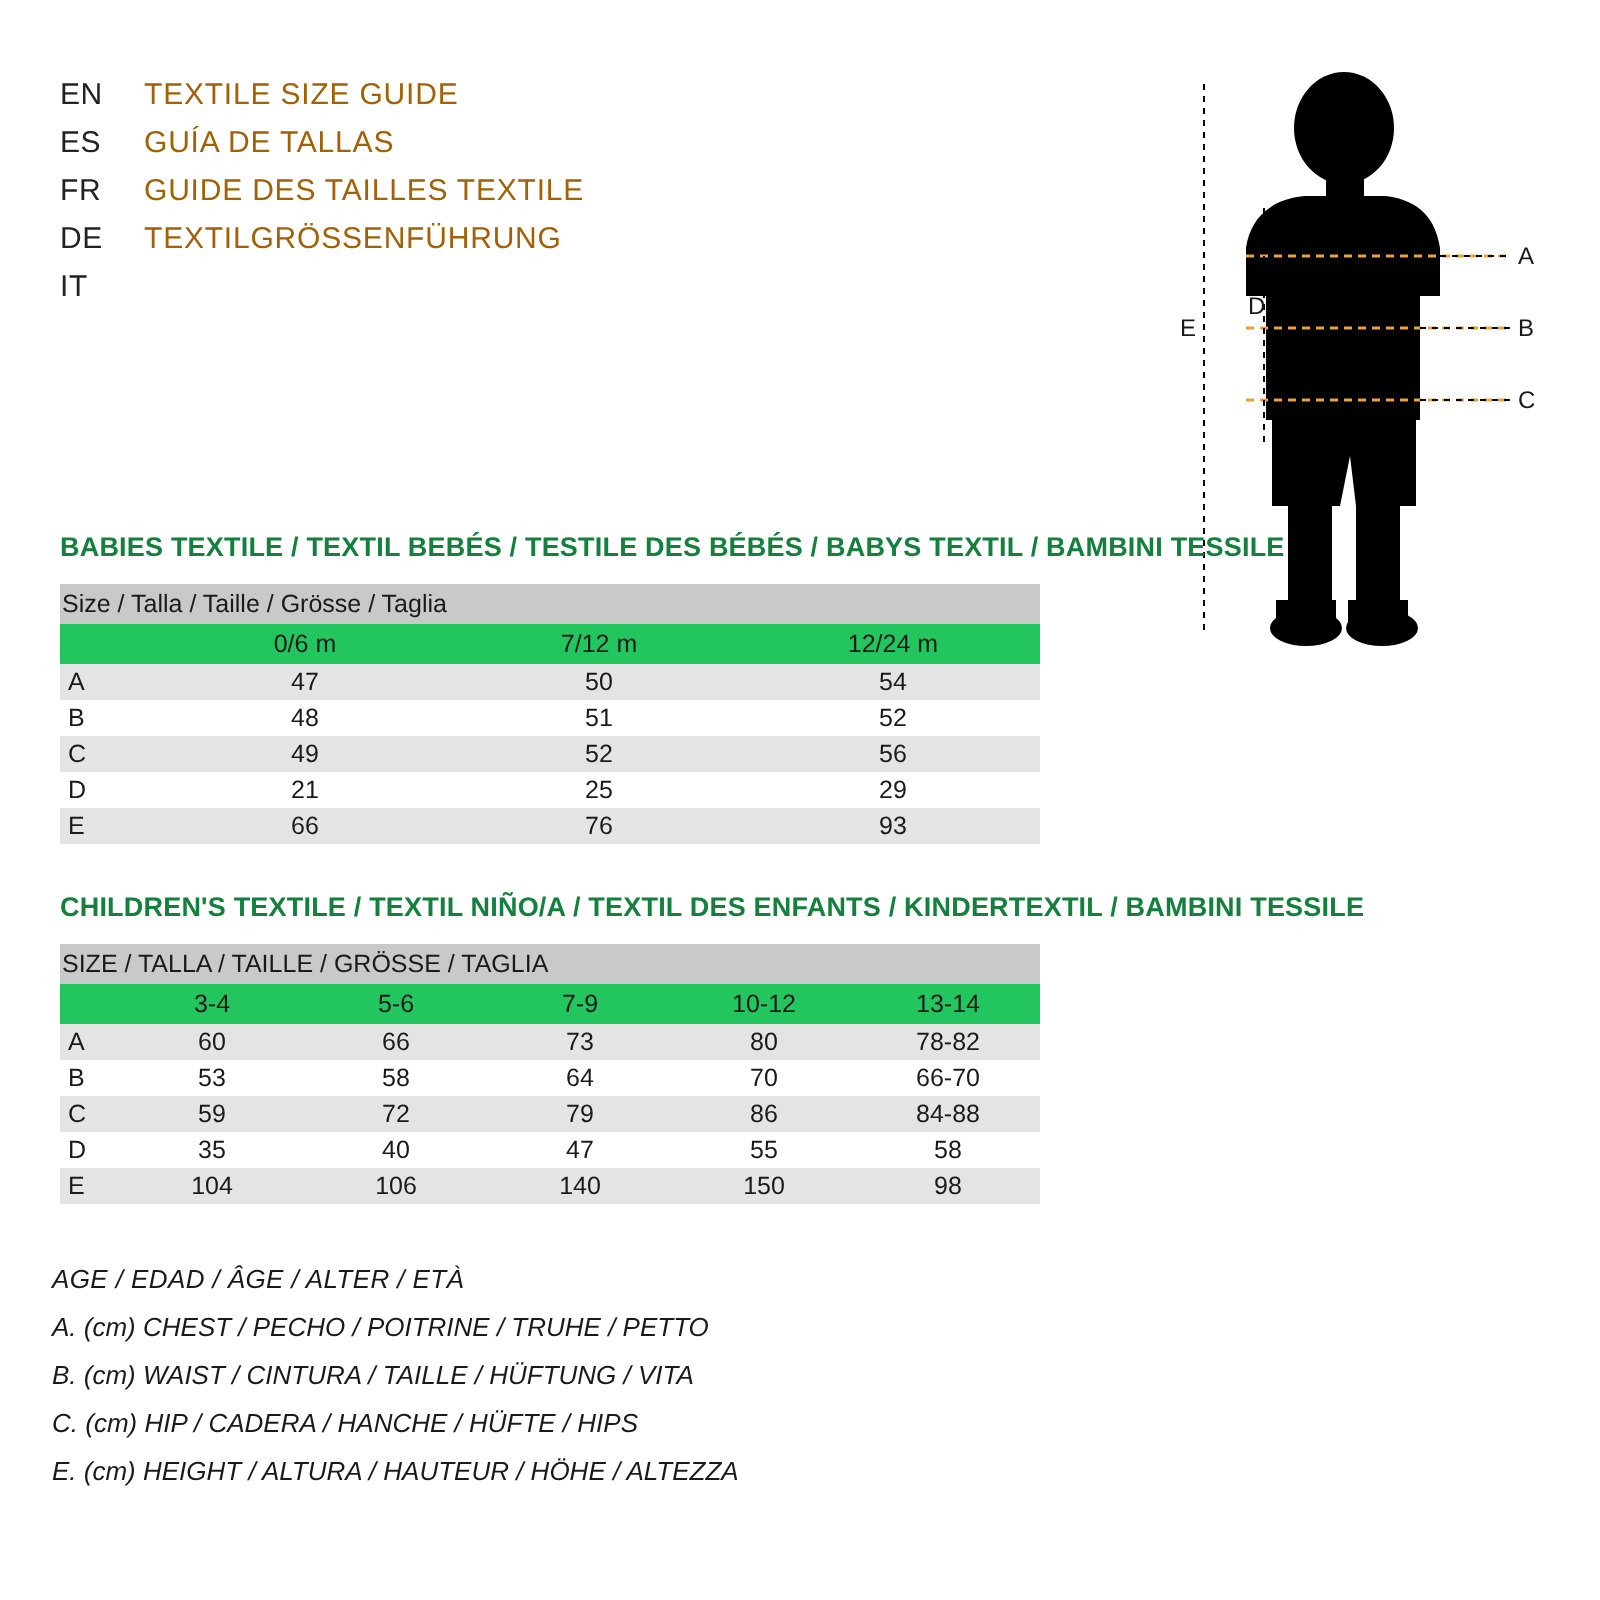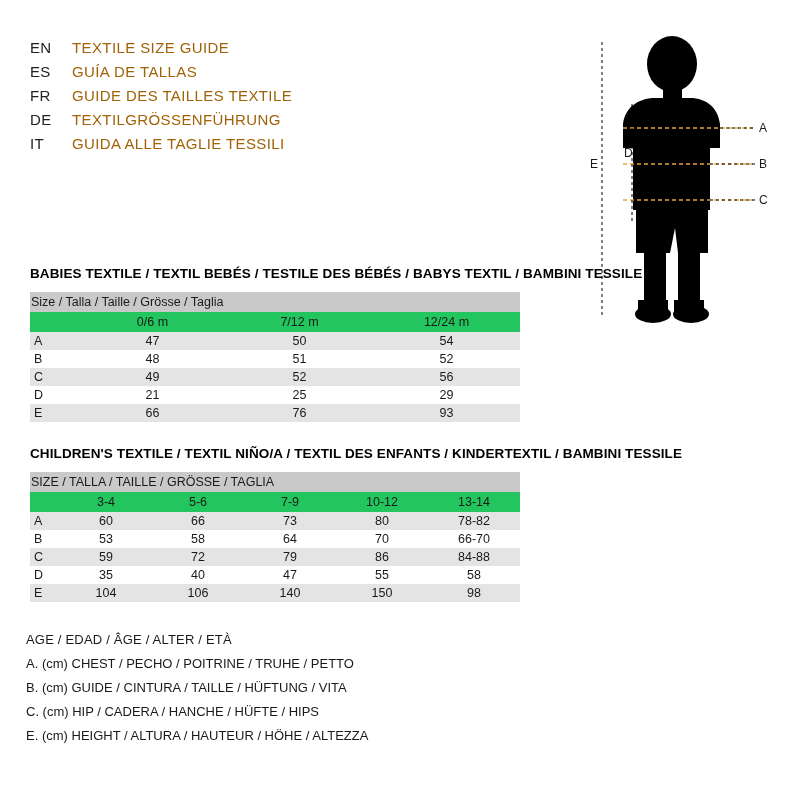--- a/index.html
+++ b/index.html
@@ -61,21 +61,21 @@
     left: 0;
     top: 0;
   }
 
   
   .section-title {
     position: absolute;
     left: 30px;
     font-size: 13.5px;
     font-weight: bold;
-    color: #000000;
+    color: #15803d;
     letter-spacing: 0.1px;
   }
   .tbl {
     position: absolute;
     left: 30px;
     border-collapse: collapse;
     font-size: 12.5px;
   }
   .tbl td, .tbl th {
     padding: 0;
@@ -111,20 +111,21 @@
   .legend {
     position: absolute;
     left: 26px;
     top: 628px;
     font-size: 13px;
     line-height: 24px;
     color: #1a1a1a;
   }
   .legend div {
     white-space: nowrap;
+    font-style: italic;
   }
   .legend .first {
     letter-spacing: 0.2px;
   }
 </style>
 </head>
 <body>
 
 <div class="page">
 
@@ -140,21 +141,20 @@
     <div class="title-row">
       <span class="title-lang">FR</span>
       <span class="title-text">GUIDE DES TAILLES TEXTILE</span>
     </div>
     <div class="title-row">
       <span class="title-lang">DE</span>
       <span class="title-text">TEXTILGRÖßENFÜHRUNG</span>
     </div>
     <div class="title-row">
       <span class="title-lang">IT</span>
-      <span class="title-text">GUIDA ALLE TAGLIE TESSILI</span>
     </div>
   </div>
 
   <div class="figure">
     <svg class="fig-svg" width="230" height="300" viewBox="0 0 230 300">
 
       <g fill="#000000">
 
         <ellipse cx="112" cy="36" rx="25" ry="28"></ellipse>
 
@@ -291,18 +291,18 @@
         <td>140</td>
         <td>150</td>
         <td>98</td>
       </tr>
     </tbody>
   </table>
 
   <div class="legend">
     <div class="first">AGE / EDAD / ÂGE / ALTER / ETÀ</div>
     <div>A. (cm) CHEST / PECHO / POITRINE / TRUHE / PETTO</div>
-    <div>B. (cm) GUIDE / CINTURA / TAILLE / HÜFTUNG / VITA</div>
+    <div>B. (cm) WAIST / CINTURA / TAILLE / HÜFTUNG / VITA</div>
     <div>C. (cm) HIP / CADERA / HANCHE / HÜFTE / HIPS</div>
     <div>E. (cm) HEIGHT / ALTURA / HAUTEUR / HÖHE / ALTEZZA</div>
   </div>
 
 </div>
 
 </body></html>

